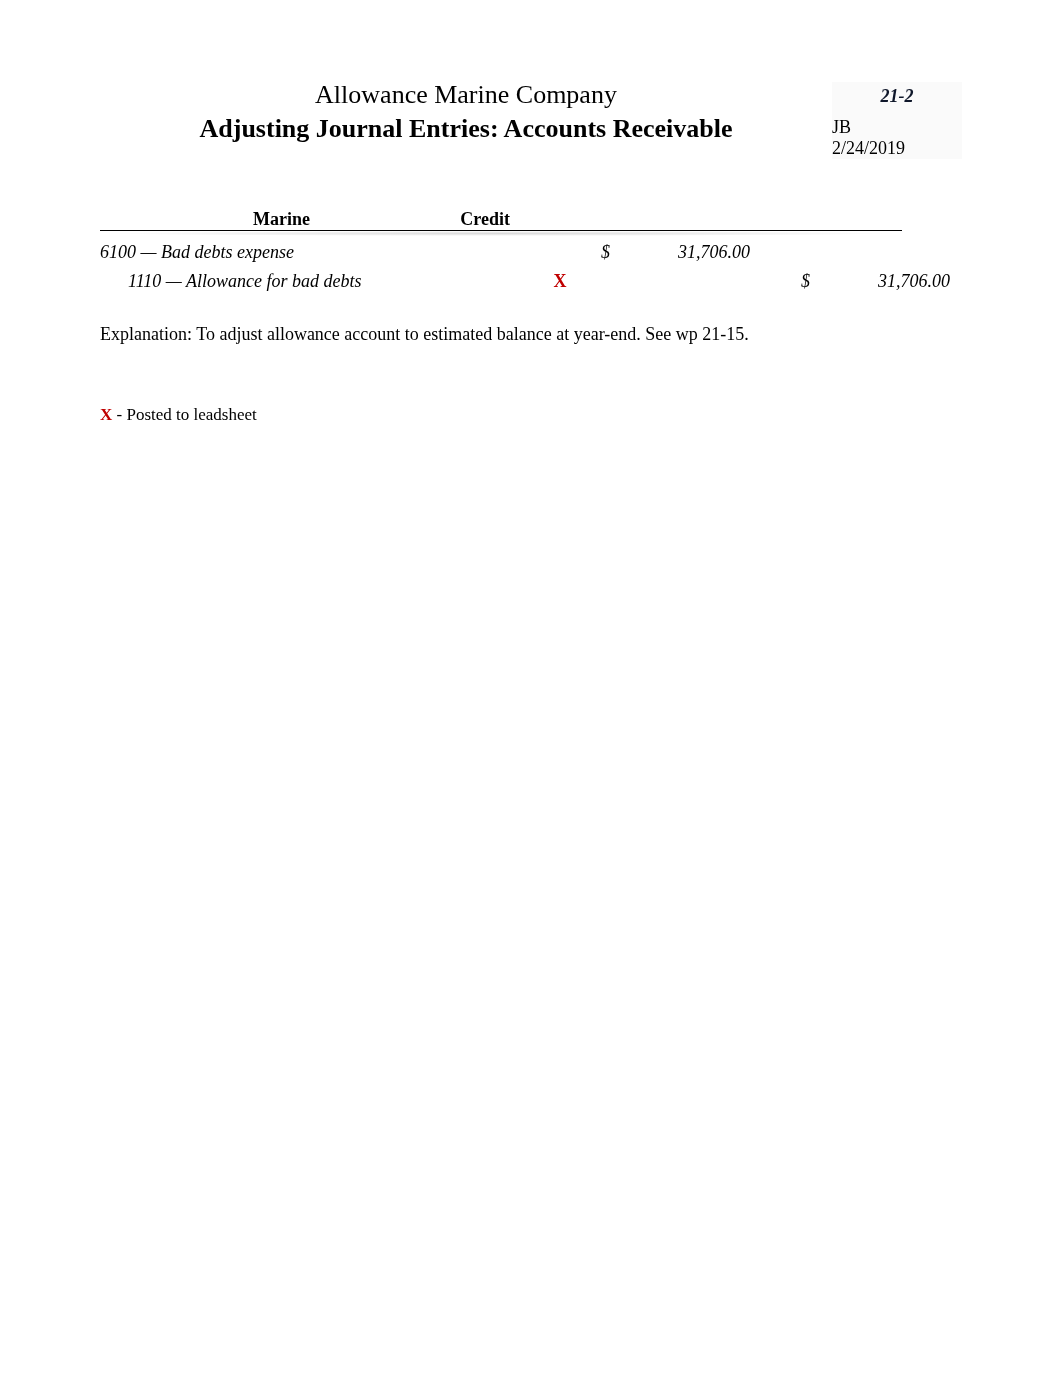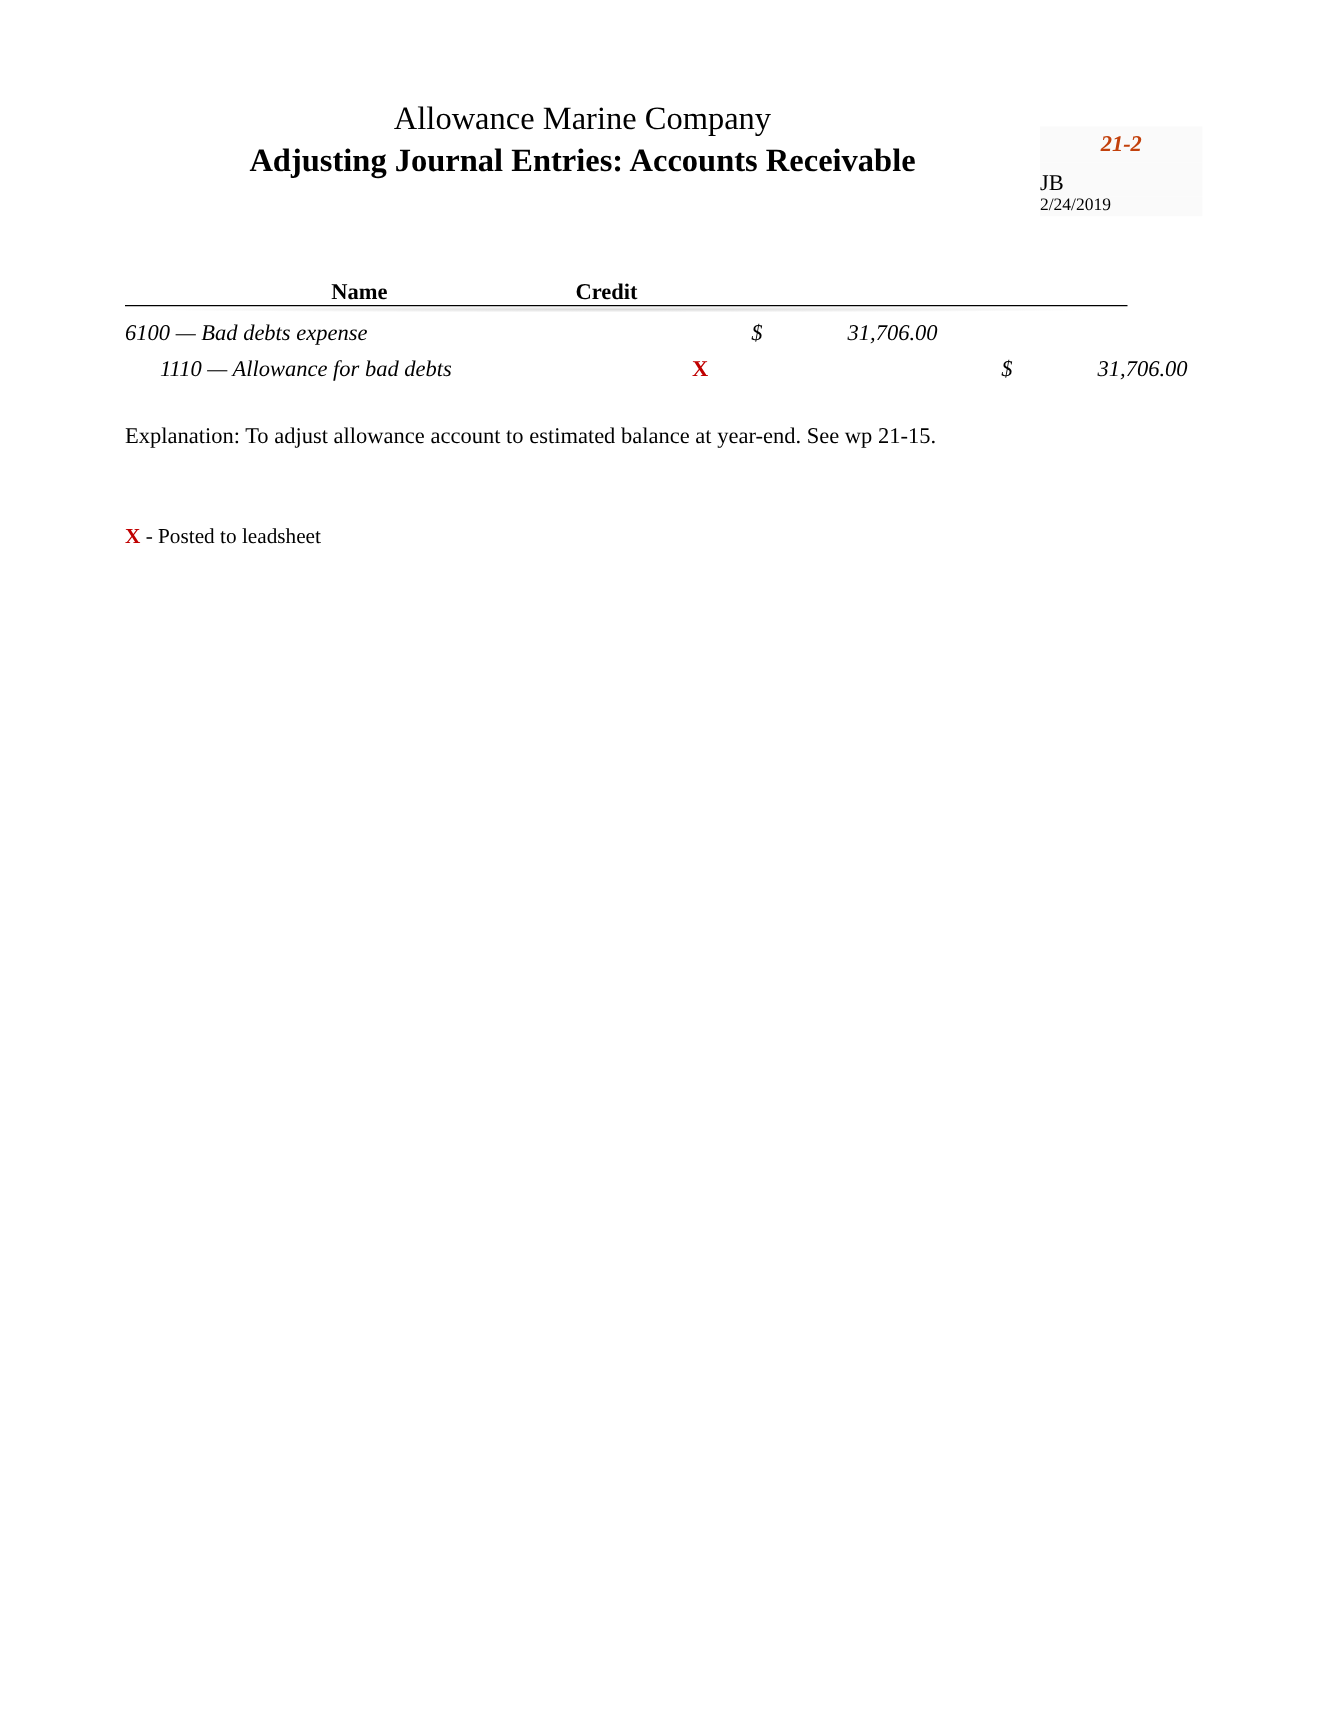--- a/index.html
+++ b/index.html
@@ -38,38 +38,37 @@
     .doc-date {
       font-size: 26px;
       font-weight: normal;
     }
     .header-right {
       width: 130px;
       text-align: left;
       padding-top: 2px;
     }
     .ref-code {
-      color: #c2410c;
+      color: #0f172a;
       font-style: italic;
       font-weight: bold;
       font-size: 18px;
       padding: 4px 0;
       text-align: center;
       background: rgba(0,0,0,0.02);
       filter: blur(0.3px);
-      margin-top: 19px;
     }
     .initials {
       font-size: 18px;
       padding-top: 6px;
       background: rgba(0,0,0,0.02);
       filter: blur(0.3px);
     }
     .prep-date {
-      font-size: 14px;
+      font-size: 18px;
       background: rgba(0,0,0,0.02);
       filter: blur(0.3px);
     }
     .table-wrapper {
       width: 100%;
       margin-bottom: 30px;
     }
     .table-header-row {
       display: flex;
       font-weight: bold;
@@ -155,21 +154,21 @@
     <div class="ref-code">21-2</div>
     <div class="initials">JB</div>
     <div class="prep-date">2/24/2019</div>
   </div>
 </div>
 
 <div class="table-wrapper">
   <div class="table-header-row">
     <div class="col-mark"></div>
     <div class="col-cur1"></div>
-    <div class="col-debit">Name</div>
+    <div class="col-debit">Marine</div>
     <div class="col-cur2"></div>
     <div class="col-credit">Credit</div>
   </div>
 
   <div class="data-row">
     <div class="col-account">6100 — Bad debts expense</div>
     <div class="col-mark xmark"></div>
     <div class="col-cur1">$</div>
     <div class="col-debit">31,706.00</div>
     <div class="col-cur2"></div>

